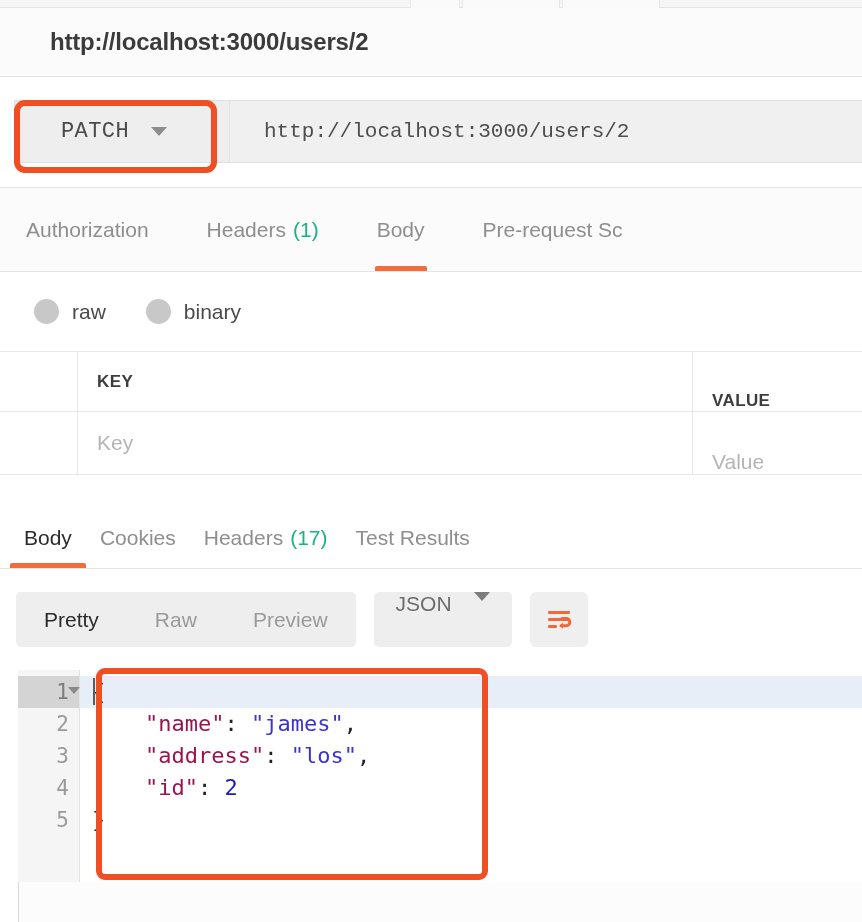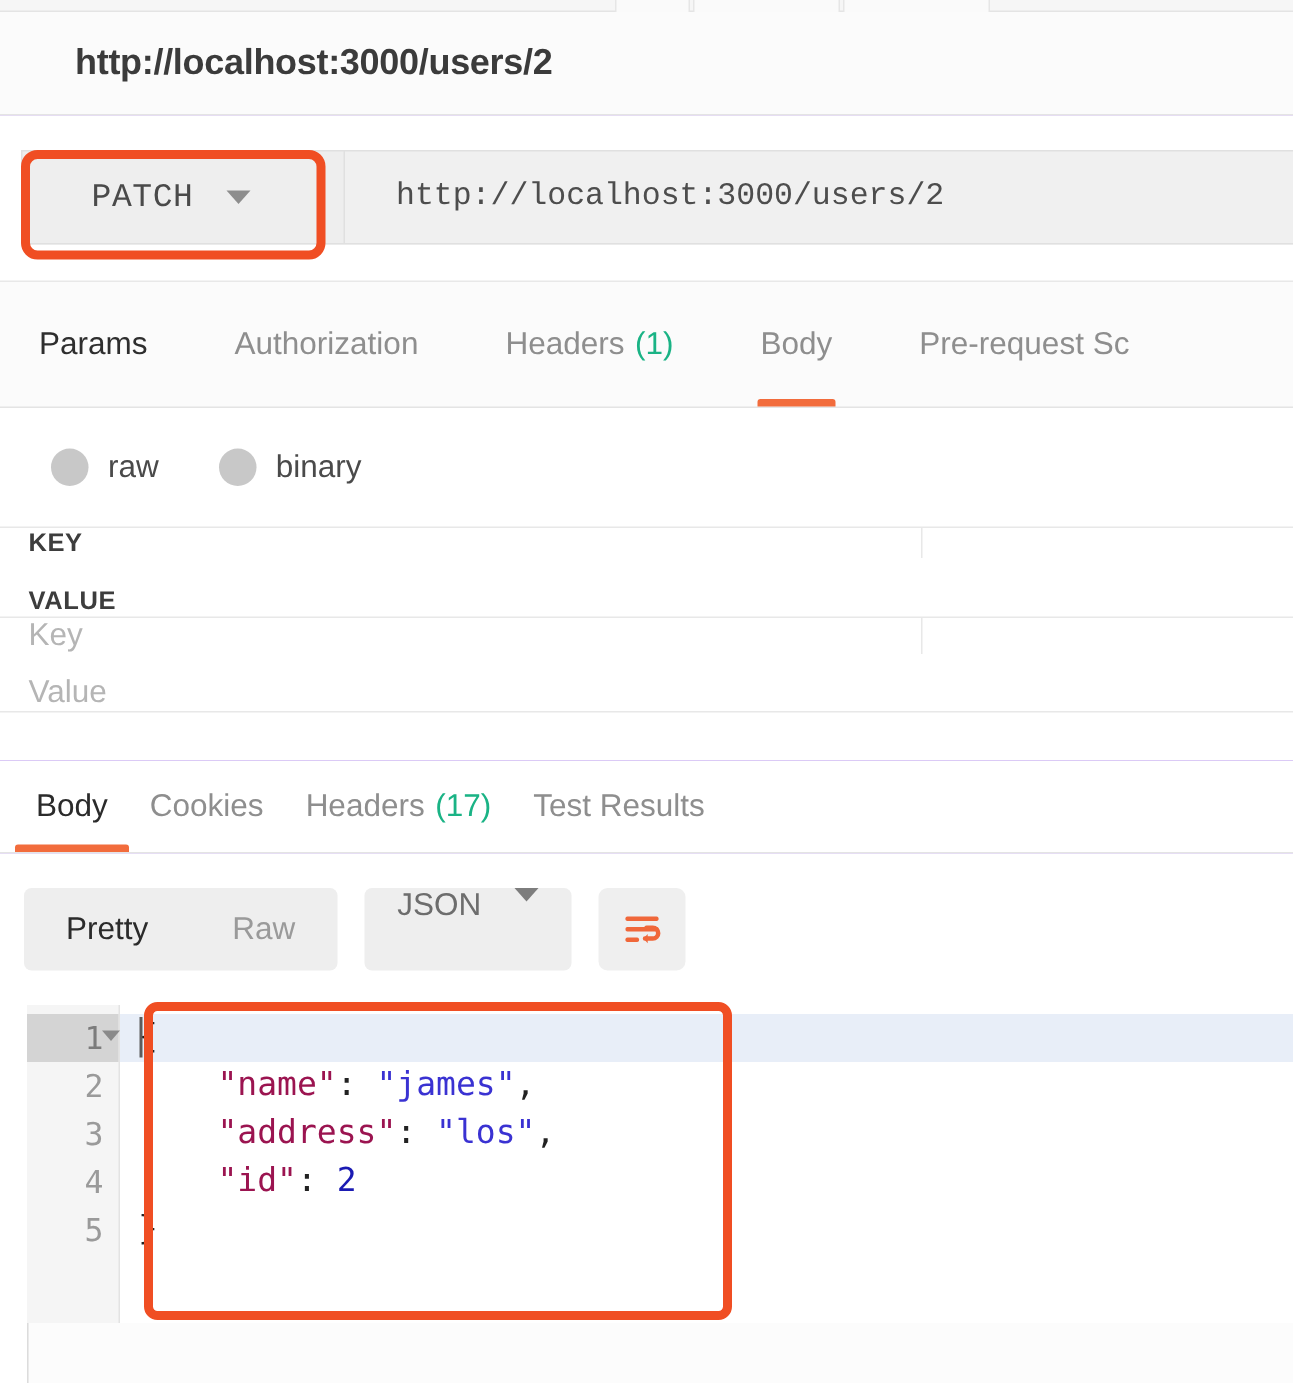--- a/index.html
+++ b/index.html
@@ -101,21 +101,21 @@
   .radio-dot.sel::after {
     content:""; width:13px; height:13px; border-radius:50%; background:#f15a29;
   }
   .radio-label { font-size:21px; color:#4a4a4a; }
 
   
   .kv-table {
     position:absolute; left:0; top:352px; width:862px; height:155px;
     background:#ffffff;
   }
-  .kv-row { display:flex; width:862px; border-bottom:1px solid #e8e8e8;flex-direction:column; }
+  .kv-row { display:flex; width:862px; border-bottom:1px solid #e8e8e8; }
   .kv-row.head { height:60px; }
   .kv-row.body { height:63px; }
   .kv-check { width:78px; border-right:1px solid #e8e8e8; flex:none; }
   .kv-key { width:615px; border-right:1px solid #e8e8e8; display:flex; align-items:center; padding-left:19px; }
   .kv-val { flex:1; display:flex; align-items:flex-end; padding-left:19px; }
   .kv-head-text { font-size:17px; font-weight:bold; color:#3d3d3d; letter-spacing:0.4px; }
   .kv-ph { font-size:21px; color:#b5b5b5; }
 
   
   .resp-tabs {
@@ -234,23 +234,20 @@
         <span class="method-caret"></span>
       </div>
       <div class="url-box">
         <span class="url-text">http://localhost:3000/users/2</span>
       </div>
     </div>
   </div>
   <div class="annot-method"></div>
 
   <div class="req-tabs">
-    <div class="rtab active">
-      <span>Params</span>
-    </div>
     <div class="rtab">
       <span>Authorization</span>
     </div>
     <div class="rtab">
       <span>Headers</span>
       <span class="count-green">(1)</span>
     </div>
     <div class="rtab">
       <span>Body</span>
       <div class="underline"></div>
@@ -309,20 +306,23 @@
     </div>
   </div>
 
   <div class="fmt-bar">
     <div class="seg-group">
       <div class="seg active">
         <span>Pretty</span>
       </div>
       <div class="seg">
         <span>Raw</span>
+      </div>
+      <div class="seg">
+        <span>Preview</span>
       </div>
     </div>
     <div class="dd-group">
       <span class="dd-label">JSON</span>
       <span class="dd-caret"></span>
     </div>
     <div class="wrap-btn">
       <svg width="30" height="30" viewBox="0 0 30 30">
         <rect x="4" y="6" width="22" height="3" rx="1.2" fill="#f0673a"></rect>
         <rect x="4" y="13" width="22" height="3" rx="1.2" fill="#f0673a"></rect>

